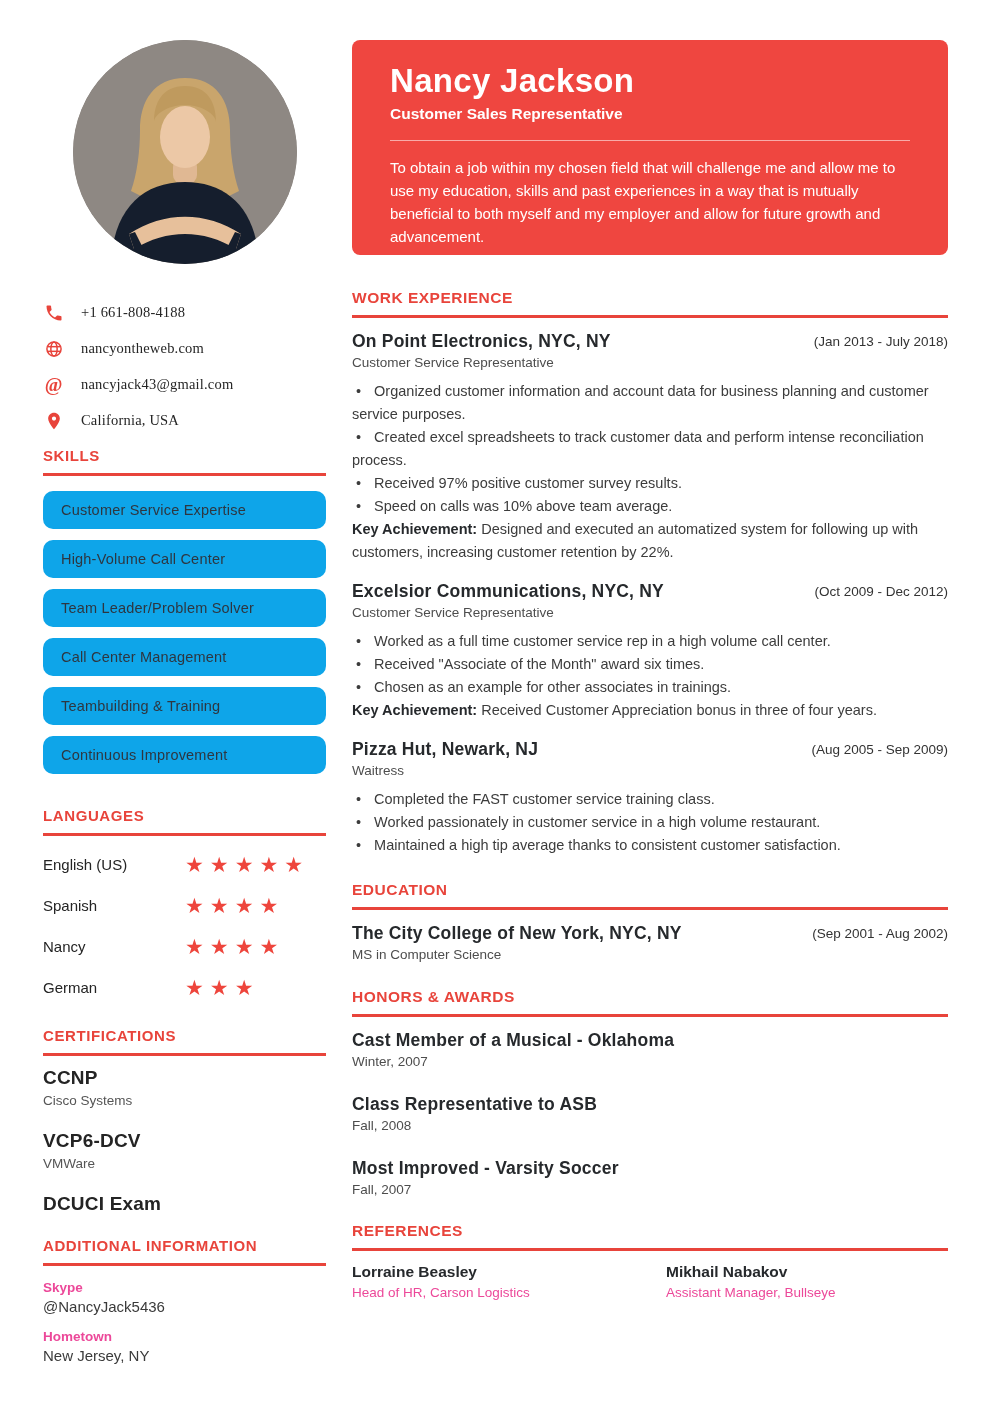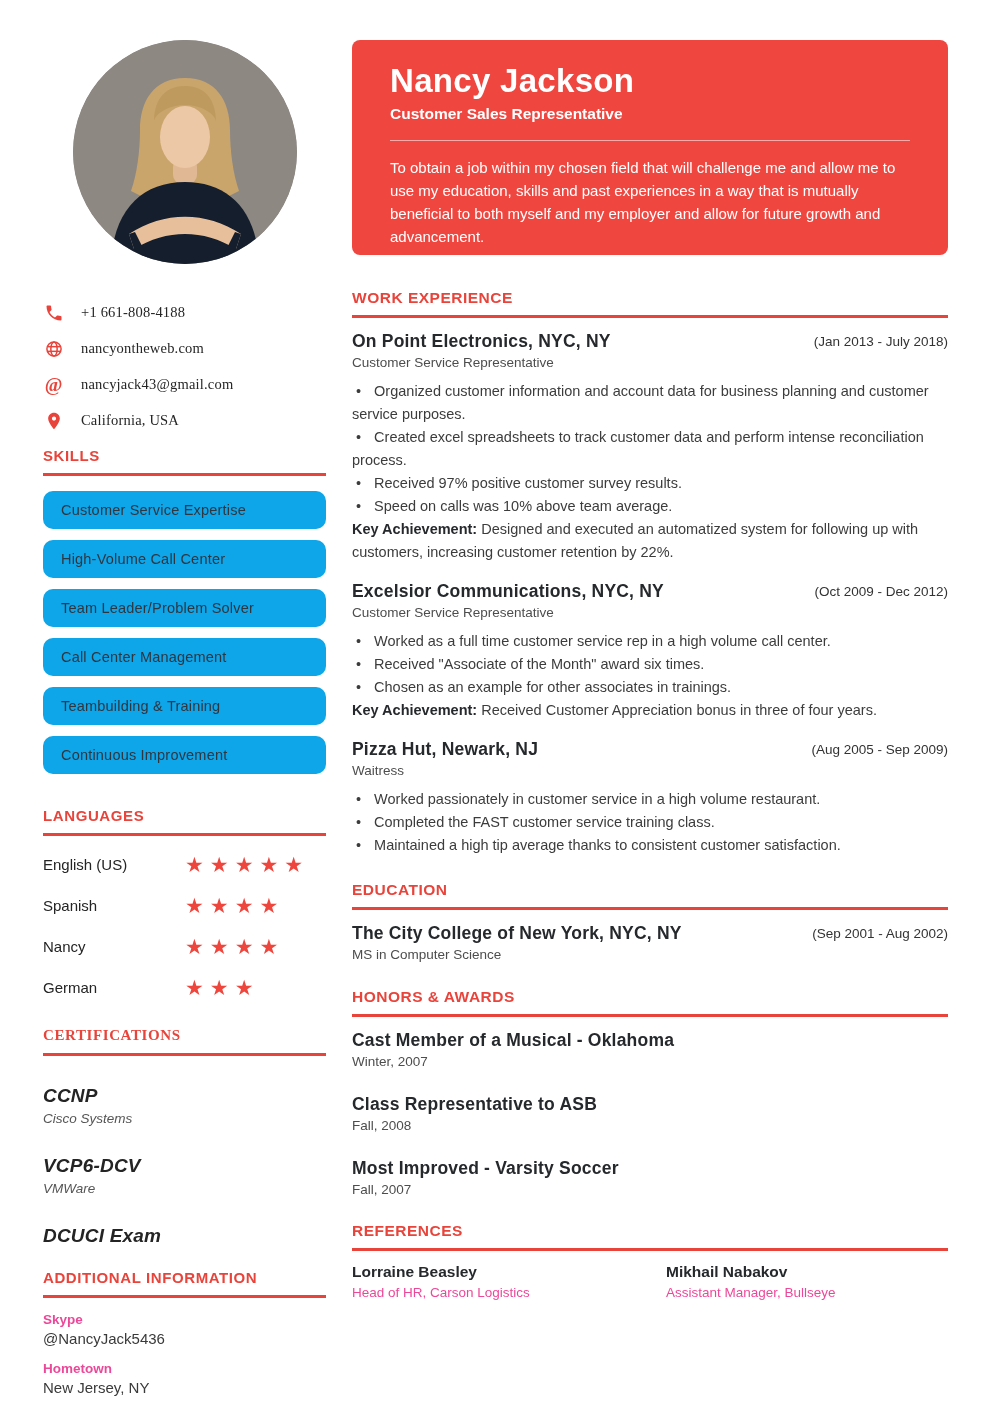--- a/index.html
+++ b/index.html
@@ -37,22 +37,22 @@
     display:flex; align-items:center; padding:0 18px;
     font-size:14.5px; color:#2e3640; letter-spacing:.2px;
   }
 
   .lang-section .side-title { margin-top:33px; }
   .langs { margin-top:16px; }
   .lang-row { display:flex; align-items:center; margin-bottom:17px; min-height:24px; }
   .lang-name { width:142px; font-size:15px; color:#242424; }
   .stars { color:#ee453c; font-size:21px; letter-spacing:6px; line-height:1; white-space:nowrap; }
 
-  .cert-section .side-title { margin-top:28px;font-family:Liberation Serif, serif; }
-  .cert-item { margin-top:29px; margin-bottom:22px;font-style:italic; }
+  .cert-section .side-title { margin-top:28px; }
+  .cert-item { margin-top:11px; margin-bottom:22px; }
   .cert-name { font-size:19px; font-weight:700; color:#242424; letter-spacing:.2px; }
   .cert-org { font-size:13.5px; color:#555; margin-top:4px; }
 
   .addl-section .side-title { margin-top:12px; }
   .addl-item { margin-top:14px; }
   .addl-label { font-size:13.5px; font-weight:700; color:#ec4899; }
   .addl-value { font-size:15px; color:#3a3a3a; margin-top:3px; }
 
   
   .main { flex:1; min-width:0; }
@@ -248,22 +248,22 @@
       <p class="key"><strong>Key Achievement:</strong> <span>Received Customer Appreciation bonus in three of four years.</span></p>
     </div>
 
     <div class="entry" style="margin-top:17px;">
       <div class="entry-head">
         <span class="entry-title">Pizza Hut, Newark, NJ</span>
         <span class="entry-date">(Aug 2005 - Sep 2009)</span>
       </div>
       <div class="entry-role">Waitress</div>
       <ul class="bullets">
+        <li>Completed the FAST customer service training class.</li>
         <li>Worked passionately in customer service in a high volume restaurant.</li>
-        <li>Completed the FAST customer service training class.</li>
         <li>Maintained a high tip average thanks to consistent customer satisfaction.</li>
       </ul>
     </div>
 
     <h2 class="section-title tight">EDUCATION</h2>
 
     <div class="edu-entry">
       <div class="entry-head">
         <span class="entry-title">The City College of New York, NYC, NY</span>
         <span class="entry-date">(Sep 2001 - Aug 2002)</span>

